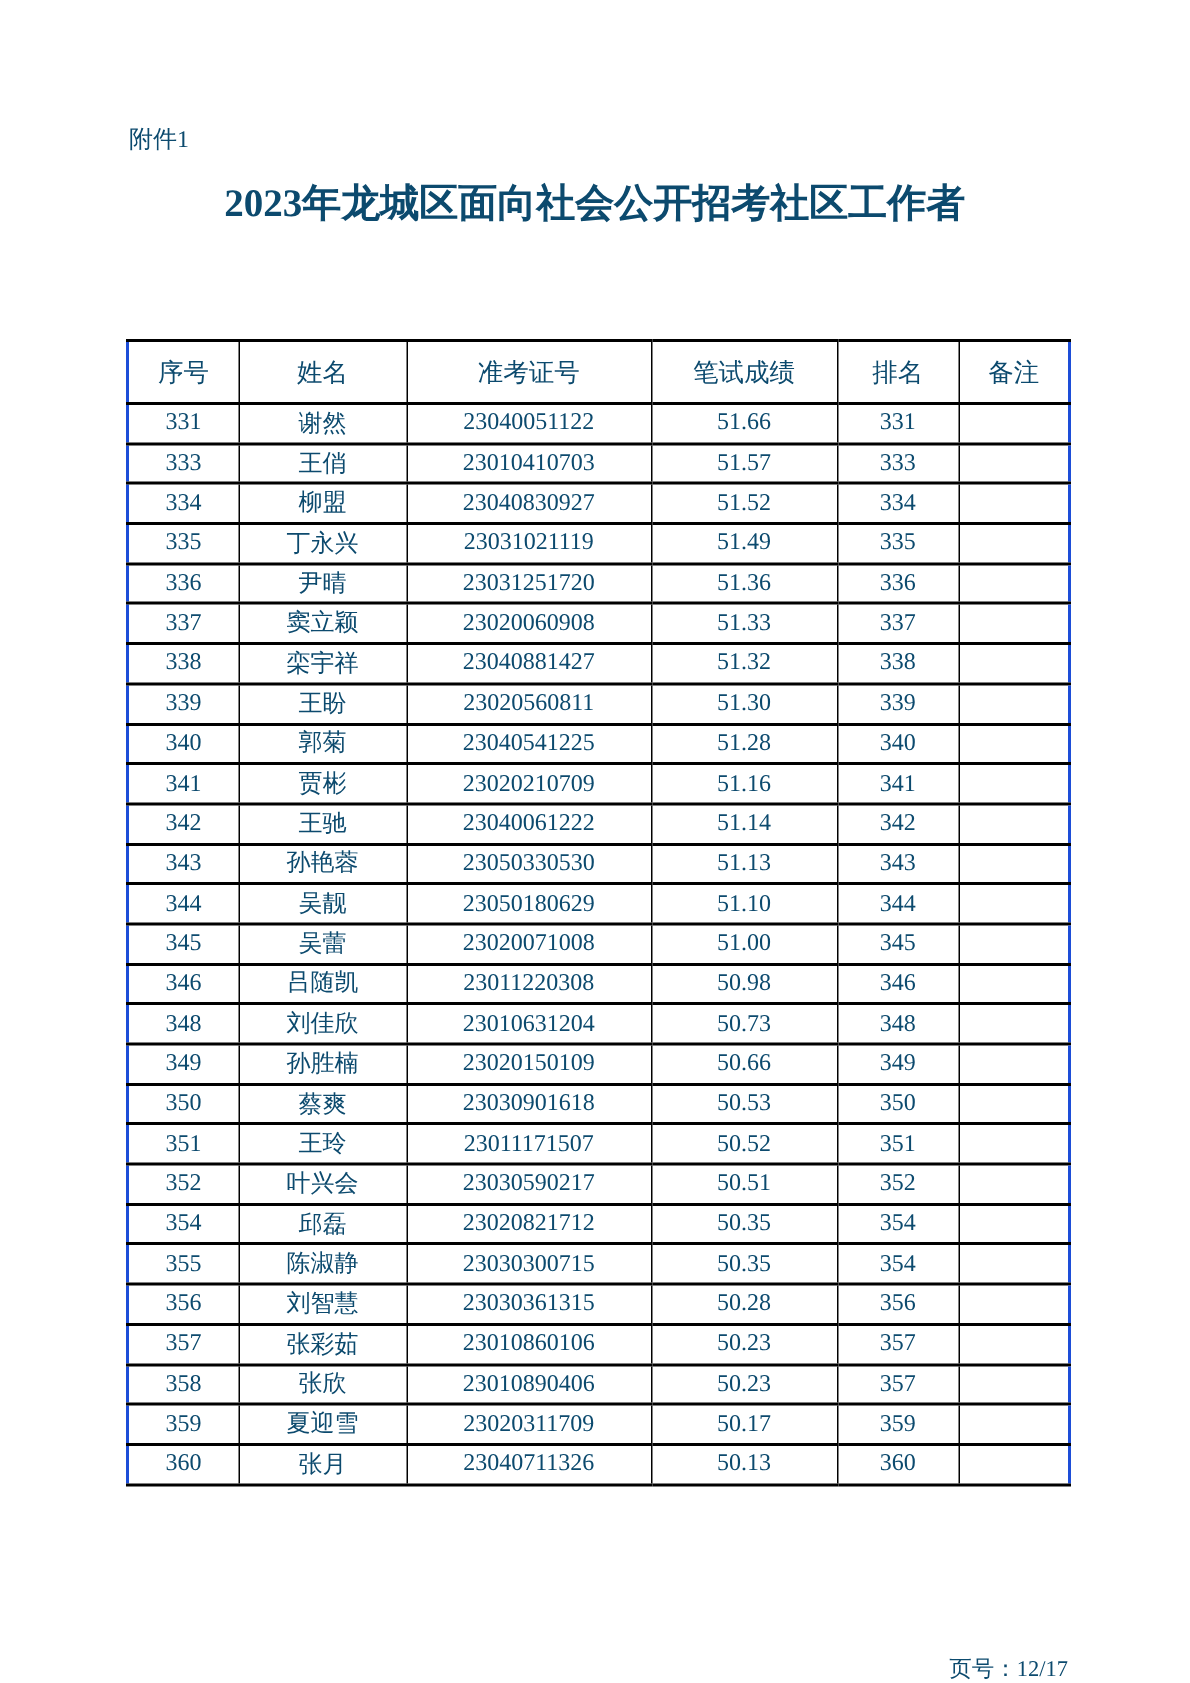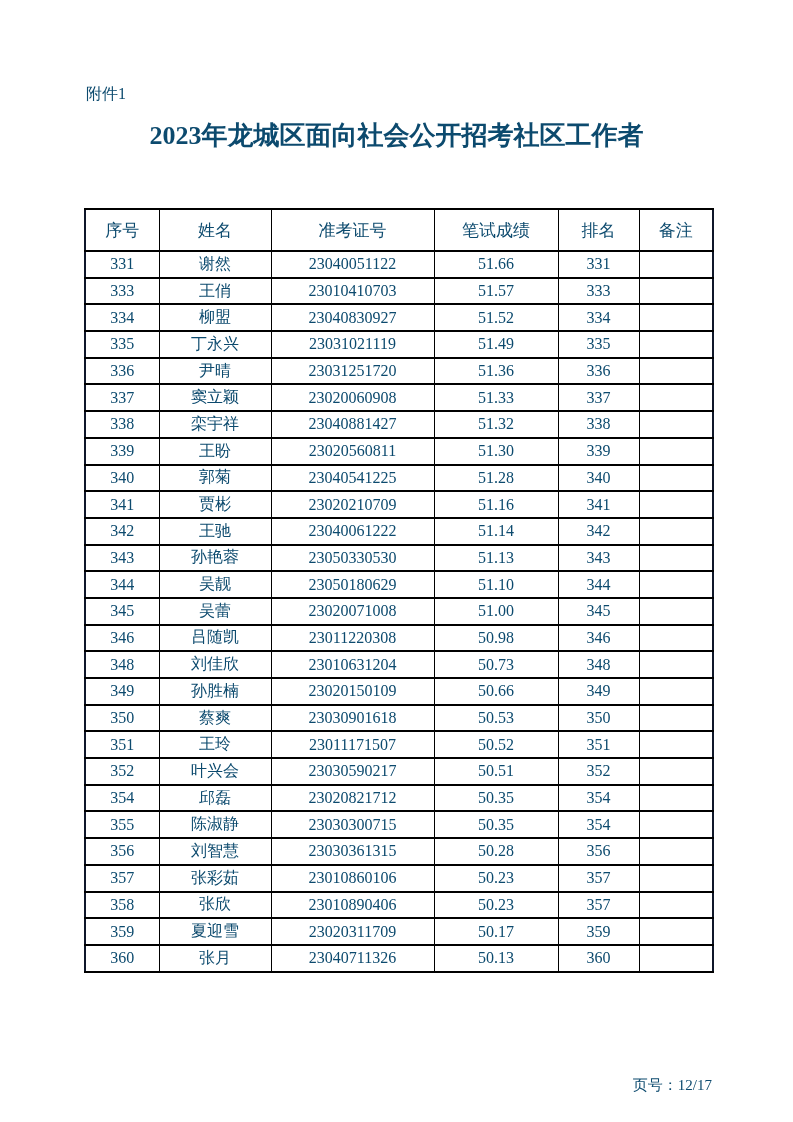--- a/index.html
+++ b/index.html
@@ -30,25 +30,25 @@
     width: 793px;
     margin: 0;
     text-align: center;
     font-size: 26px;
     font-weight: bold;
     line-height: 36px;
   }
   table.scores {
     position: absolute;
     left: 84px;
-    top: 208px;
+    top: 226px;
     width: 628px;
     border-collapse: collapse;
     table-layout: fixed;
-    border: 2px solid #0f172a;
+    border: 2px solid #1d4ed8;
     padding-left: 40px;
   }
   table.scores th,
   table.scores td {
     border-left: 1px solid #000;
     border-right: 1px solid #000;
     border-top: 2px solid #000;
     border-bottom: 2px solid #000;
     text-align: center;
     vertical-align: middle;
@@ -70,21 +70,21 @@
     font-size: 16px;
   }
   .col-seq    { width: 74px;  }
   .col-name   { width: 112px; }
   .col-ticket { width: 163px; }
   .col-score  { width: 124px; }
   .col-rank   { width: 81px;  }
   .col-note   { width: 74px;  }
   .footer {
     position: absolute;
-    top: 1076px;
+    top: 1104px;
     left: 84px;
     width: 628px;
     text-align: right;
     font-size: 15px;
     line-height: 19px;
   }
 </style>
 </head>
 <body>
 

